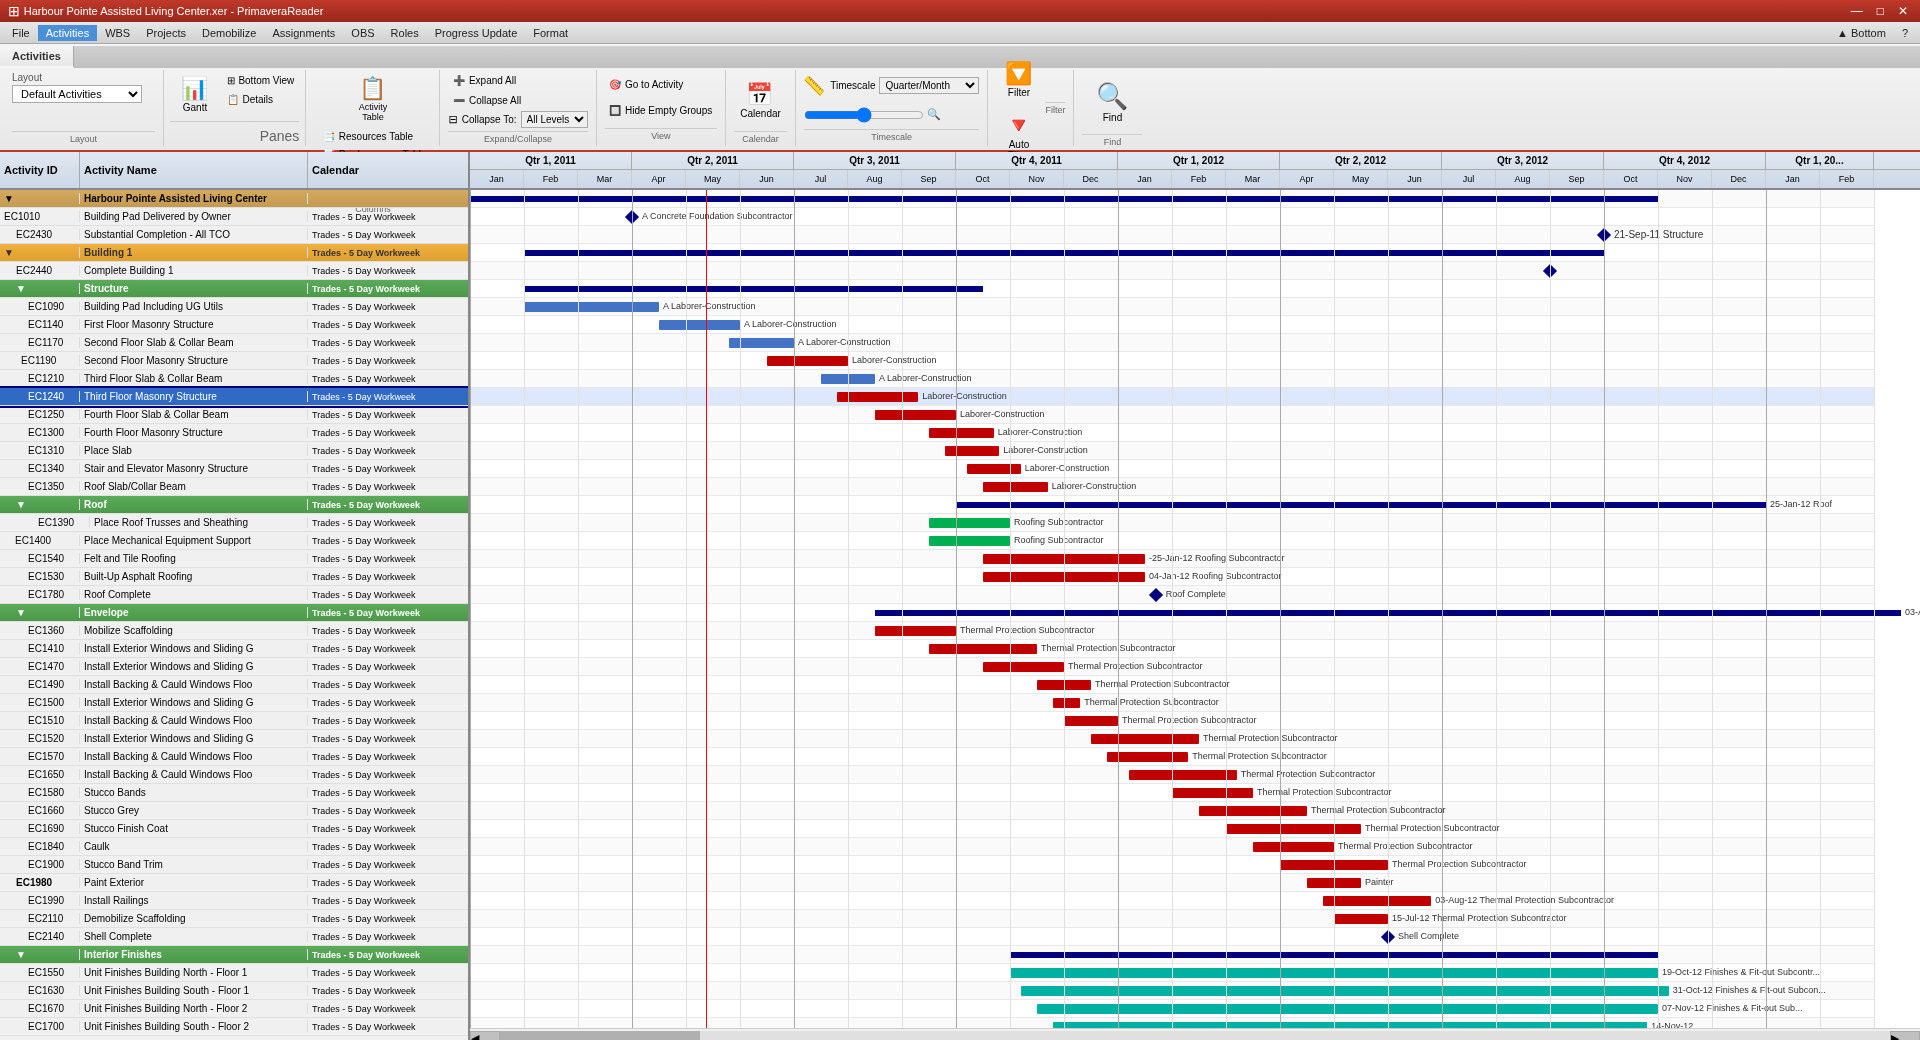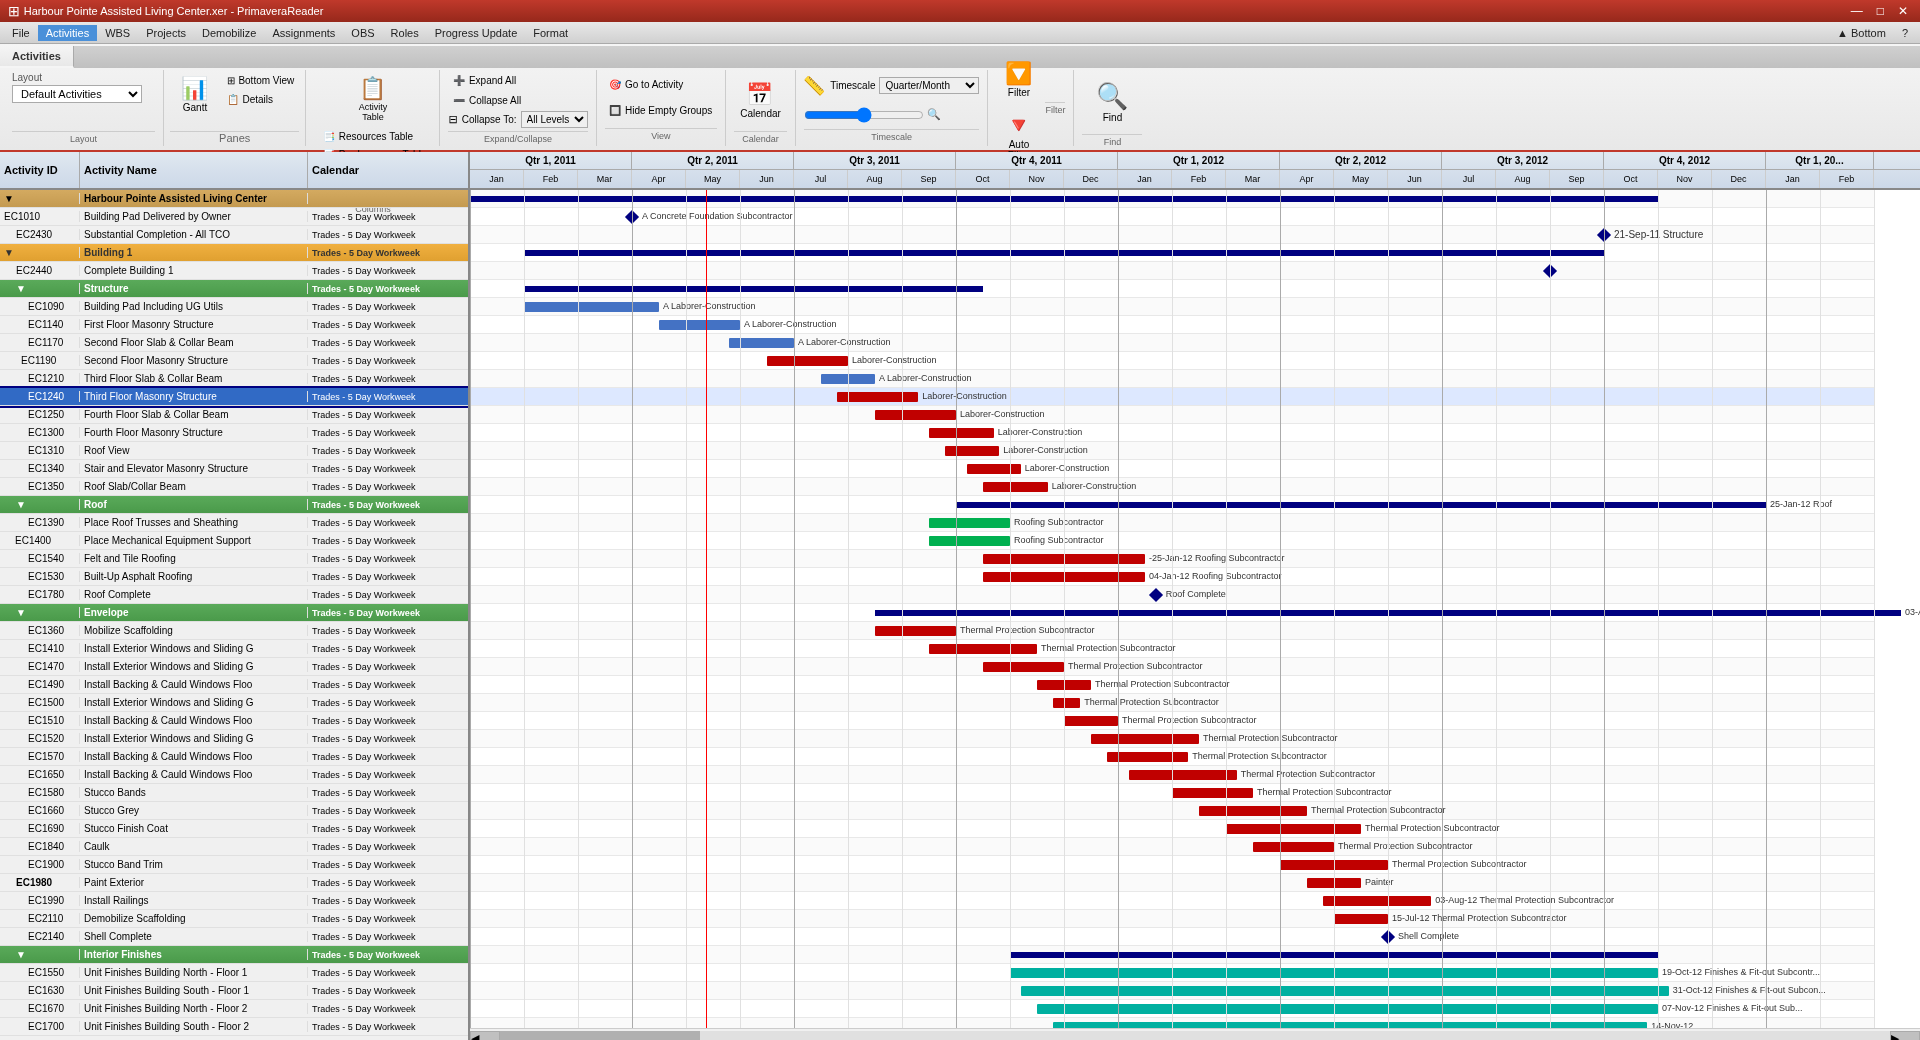--- a/index.html
+++ b/index.html
@@ -410,21 +410,21 @@
           <div class="ribbon-btn-small">
             <span>⊞</span>
             <span>Bottom View</span>
           </div>
           <div class="ribbon-btn-small">
             <span>📋</span>
             <span>Details</span>
           </div>
         </div>
       </div>
-      <div style="font-size:11px; color:#666; text-align:center; border-top:1px solid #ccc; padding-top:0;">Panes</div>
+      <div style="font-size:14px; color:#666; text-align:right; border-top:1px solid #ccc; padding-top:6px;">Panes</div>
     </div>
 
     <div class="columns-group">
       <div class="ribbon-btn" style="min-width:50px; height:60px; justify-content:center;">
         <span style="font-size:22px;">📋</span>
         <span style="font-size:9px; text-align:center;">Activity<br>Table</span>
       </div>
       <div style="display:flex; flex-direction:column; gap:1px; padding-left:4px;">
         <div class="ribbon-btn-small">
           <span>📑</span>
@@ -602,40 +602,40 @@
           <div class="cell-name">Fourth Floor Slab &amp; Collar Beam</div>
           <div class="cell-calendar">Trades - 5 Day Workweek</div>
         </div>
         <div class="table-row">
           <div class="cell-id" style="padding-left: 28px;">EC1300</div>
           <div class="cell-name">Fourth Floor Masonry Structure</div>
           <div class="cell-calendar">Trades - 5 Day Workweek</div>
         </div>
         <div class="table-row">
           <div class="cell-id" style="padding-left: 28px;">EC1310</div>
-          <div class="cell-name">Roof View</div>
+          <div class="cell-name">Place Slab</div>
           <div class="cell-calendar">Trades - 5 Day Workweek</div>
         </div>
         <div class="table-row">
           <div class="cell-id" style="padding-left: 28px;">EC1340</div>
           <div class="cell-name">Stair and Elevator Masonry Structure</div>
           <div class="cell-calendar">Trades - 5 Day Workweek</div>
         </div>
         <div class="table-row">
           <div class="cell-id" style="padding-left: 28px;">EC1350</div>
           <div class="cell-name">Roof Slab/Collar Beam</div>
           <div class="cell-calendar">Trades - 5 Day Workweek</div>
         </div>
         <div class="table-row subgroup-row" style="background: linear-gradient(rgb(90, 170, 90), rgb(74, 154, 74)); color: white;">
           <div class="cell-id" style="padding-left: 16px;">▼ </div>
           <div class="cell-name">Roof</div>
           <div class="cell-calendar" style="font-weight: bold; font-size: 9px;">Trades - 5 Day Workweek</div>
         </div>
         <div class="table-row">
-          <div class="cell-id" style="padding-left: 28px;">EC1390</div>
+          <div class="cell-id" style="padding-left: 28px; margin-left: 10px;">EC1390</div>
           <div class="cell-name">Place Roof Trusses and Sheathing</div>
           <div class="cell-calendar">Trades - 5 Day Workweek</div>
         </div>
         <div class="table-row">
           <div class="cell-id" style="padding-left: 15px;">EC1400</div>
           <div class="cell-name">Place Mechanical Equipment Support</div>
           <div class="cell-calendar">Trades - 5 Day Workweek</div>
         </div>
         <div class="table-row">
           <div class="cell-id" style="padding-left: 28px;">EC1540</div>

